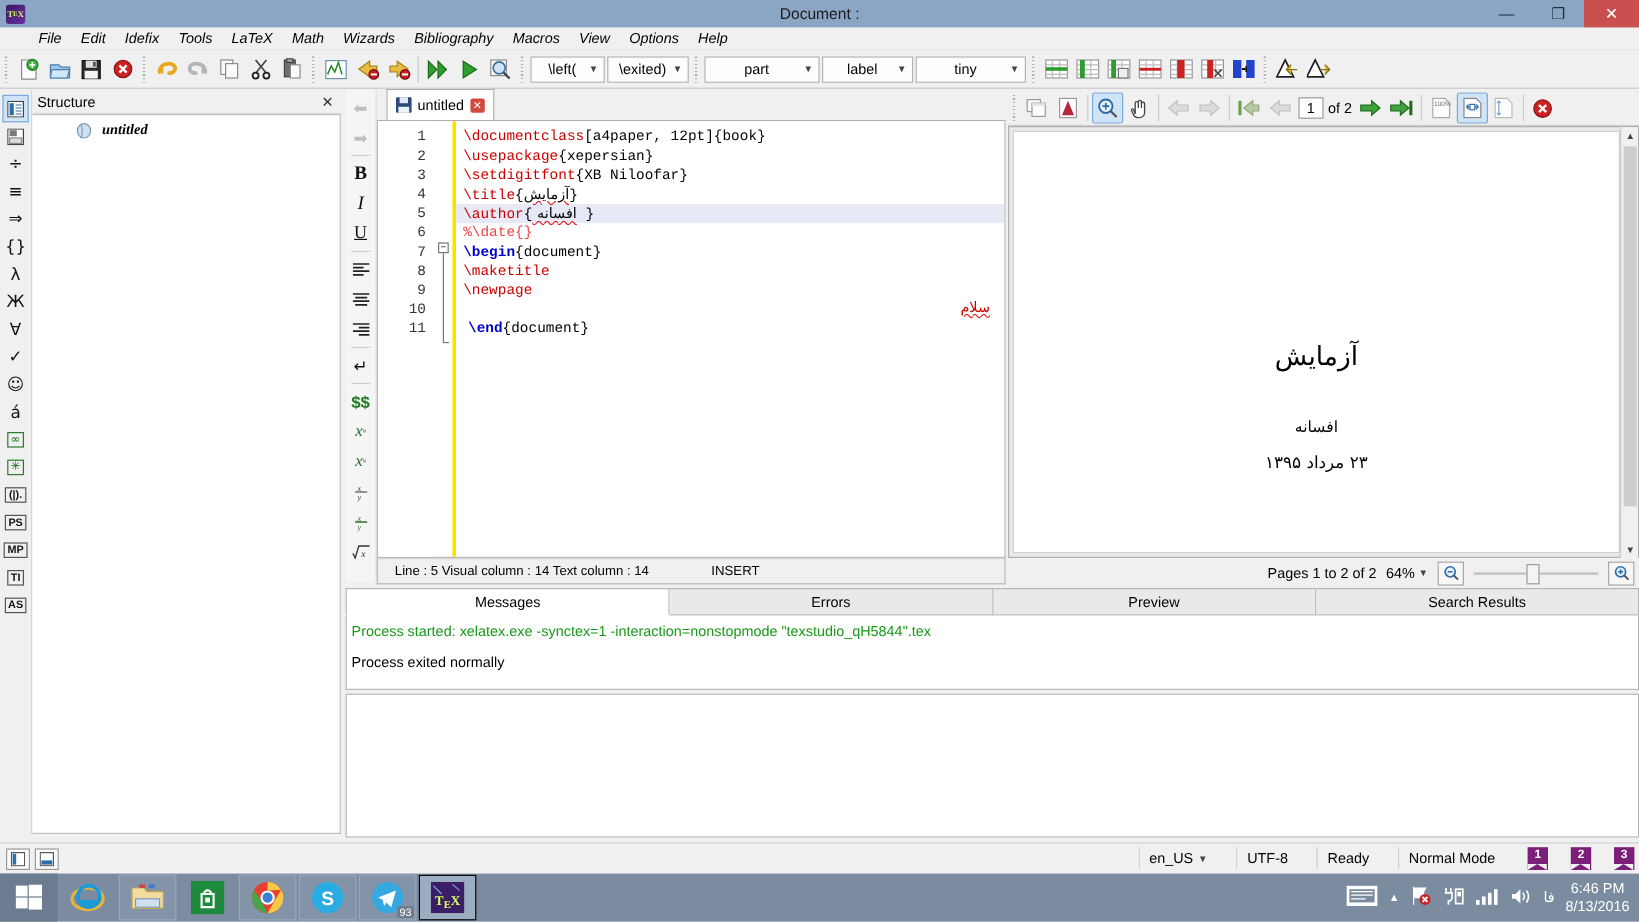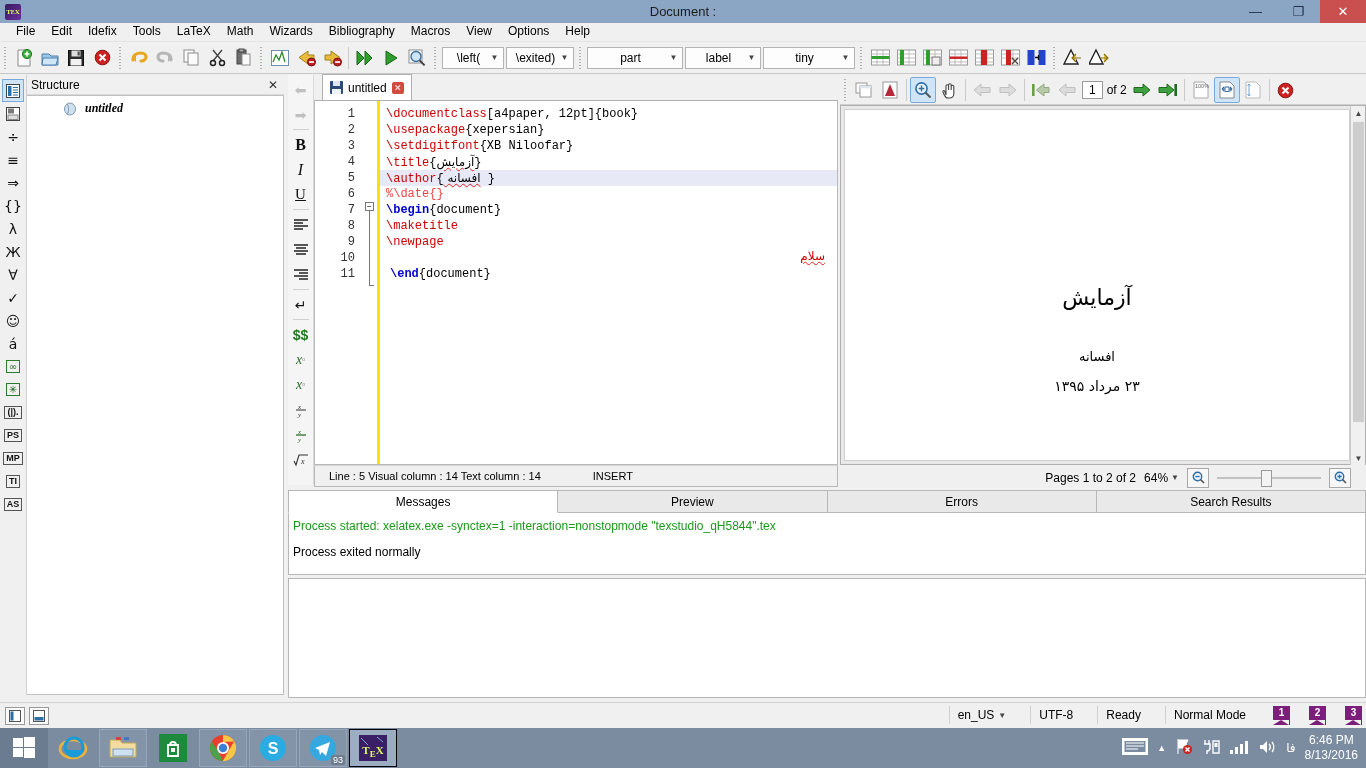--- a/index.html
+++ b/index.html
@@ -30,22 +30,23 @@
   .tb-buttons { position:absolute; right:0; top:0; height:23px; display:flex; }
   .tb-btn {
     width:43px; height:23px; display:flex; align-items:center; justify-content:center;
     color:#20304a; font-size:13px;
   }
   .tb-btn.close { background:#c9504f; color:#fff; width:46px; }
 
   
   .menubar {
     position:absolute; left:0; top:23px; width:1366px; height:19px;
-    background:#f0f0f0; display:flex; padding-left:8px;
+    background:#f0f0f0; display:flex; align-items:center; padding-left:24px;
     border-bottom:1px solid #e4e4e4;
+    font-style:italic;
   }
   .menu-item { padding:1px 8px; font-size:12px; color:#000; }
 
   
   .toolbar {
     position:absolute; left:0; top:42px; width:1366px; height:32px;
     background:#f0f0f0; border-bottom:1px solid #c8c8c8;
     display:flex; align-items:center;
   }
   .tgrip { width:7px; height:22px; margin:0 2px;
@@ -185,21 +186,21 @@
   .pdf-scroll .thumb { position:absolute; left:2px; top:16px; width:11px; height:300px; background:#cdcdcd; }
   .pdf-title { position:absolute; left:0; right:0; top:175px; text-align:center;
      font-family:"DejaVu Sans", sans-serif; font-size:22px; direction:rtl; }
   .pdf-author { position:absolute; left:0; right:0; top:239px; text-align:center;
      font-family:"DejaVu Sans", sans-serif; font-size:13px; direction:rtl; }
   .pdf-date { position:absolute; left:0; right:0; top:268px; text-align:center;
      font-family:"DejaVu Sans", sans-serif; font-size:14px; direction:rtl; }
   .pdf-status {
     position:absolute; left:840px; top:465px; width:526px; height:25px;
     background:#f0f0f0; display:flex; align-items:center; justify-content:flex-end;
-    gap:8px; padding-right:15px; font-size:12px;
+    gap:8px; padding-right:4px; font-size:12px;
   }
   .zoom-slider { width:104px; height:16px; position:relative; }
   .zoom-slider .track { position:absolute; left:0; top:7px; width:104px; height:2px; background:#c2c2c2; }
   .zoom-slider .knob { position:absolute; left:44px; top:0; width:11px; height:17px;
      background:#f4f4f4; border:1px solid #9a9a9a; }
 
   
   .msgtabs {
     position:absolute; left:288px; top:490px; width:1078px; height:23px;
     display:flex; background:#f0f0f0;
@@ -794,22 +795,22 @@
       <svg width="13" height="13" viewBox="0 0 13 13">
           <circle cx="5.5" cy="5.5" r="4.2" fill="#e8f2fb" stroke="#2d6ea8" stroke-width="1.4"></circle>
           <path d="M3.4 5.5h4.2M5.5 3.4v4.2" stroke="#2d6ea8" stroke-width="1.3"></path>
           <path d="M8.6 8.6l3.4 3.4" stroke="#555" stroke-width="1.6"></path>
         </svg>
     </span>
   </div>
 
   <div class="msgtabs" id="msgtabs">
       <div class="msgtab sel">Messages</div>
+      <div class="msgtab">Errors</div>
       <div class="msgtab">Preview</div>
-      <div class="msgtab">Errors</div>
       <div class="msgtab">Search Results</div>
     </div>
   <div class="msgbody">
     <div class="msg-green">Process started: xelatex.exe -synctex=1 -interaction=nonstopmode "texstudio_qH5844".tex</div>
     <div style="margin-top:12px">Process exited normally</div>
   </div>
   <div class="lowerpane"></div>
 
   <div class="statusbar">
     <div class="sb-left">

